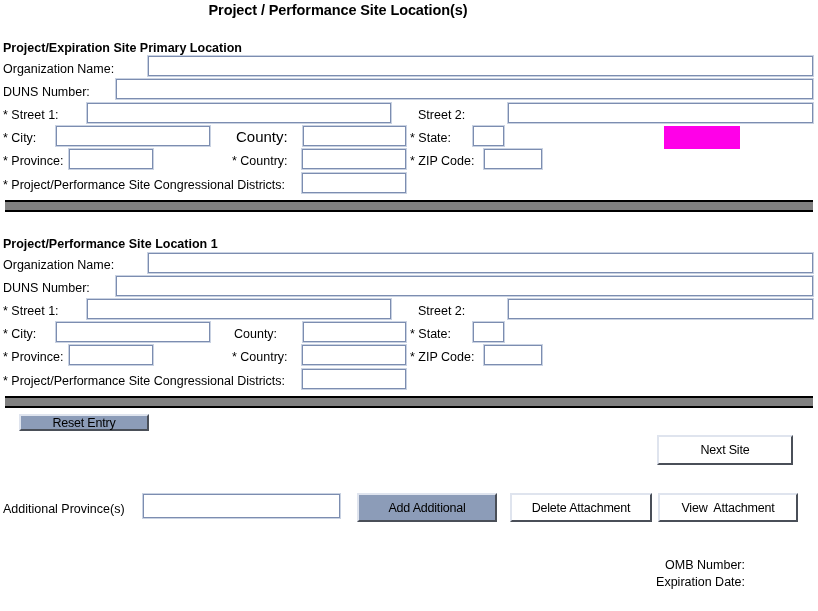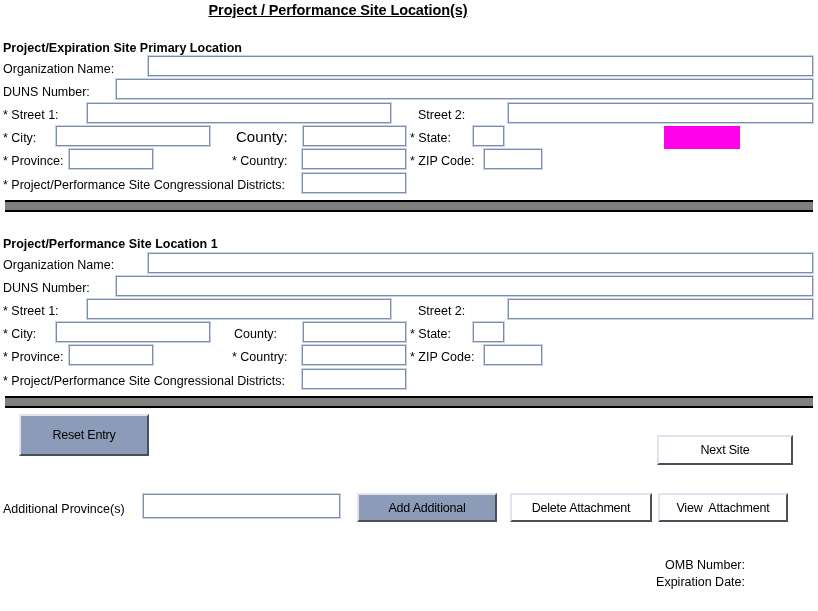--- a/index.html
+++ b/index.html
@@ -13,21 +13,20 @@
     -webkit-font-smoothing:none;
   }
   .abs{position:absolute;}
 
   
   .page-title{
     left:0;top:2px;width:676px;
     text-align:center;
     font-size:14.5px;font-weight:bold;
     letter-spacing:-0.1px;
-    text-decoration:underline;
   }
 
   
   .sec-head{
     font-size:12.5px;font-weight:bold;
     white-space:nowrap;
   }
 
   
   .lbl{
@@ -167,27 +166,27 @@
 <input class="abs fld" style="left: 302px; top: 345px; width: 104px; height: 20px;" value="">
 
 <div class="abs lbl" style="left:410px;top:350px;">* ZIP Code:</div>
 <input class="abs fld" style="left: 484px; top: 345px; width: 58px; height: 20px;" value="">
 
 <div class="abs lbl" style="left:3px;top:374px;">* Project/Performance Site Congressional Districts:</div>
 <input class="abs fld" style="left: 302px; top: 369px; width: 104px; height: 20px;" value="">
 
 <div class="abs bar" style="left:5px;top:396px;width:808px;height:12px;"></div>
 
-<div class="abs btn btn-blue" style="left:19px;top:414px;width:130px;height:42px;">Reset Entry</div>
+<div class="abs btn btn-blue" style="left:19px;top:414px;width:130px;height:17px;">Reset Entry</div>
 
 <div class="abs btn btn-white" style="left:657px;top:435px;width:136px;height:30px;">Next Site</div>
 
 <div class="abs lbl" style="left:3px;top:502px;">Additional Province(s)</div>
 <input class="abs fld" style="left: 143px; top: 494px; width: 197px; height: 24px;" value="">
 
 <div class="abs btn btn-blue" style="left:357px;top:493px;width:140px;height:29px;">Add Additional</div>
 
 <div class="abs btn btn-white" style="left:510px;top:493px;width:142px;height:29px;">Delete Attachment</div>
 
-<div class="abs btn btn-white" style="left:658px;top:493px;width:130px;height:29px;">View  Attachment</div>
+<div class="abs btn btn-white" style="left:658px;top:493px;width:140px;height:29px;">View  Attachment</div>
 
 <div class="abs footer-line" style="left:500px;top:558px;width:245px;">OMB Number:</div>
 <div class="abs footer-line" style="left:500px;top:575px;width:245px;">Expiration Date:</div>
 
 </body></html>

